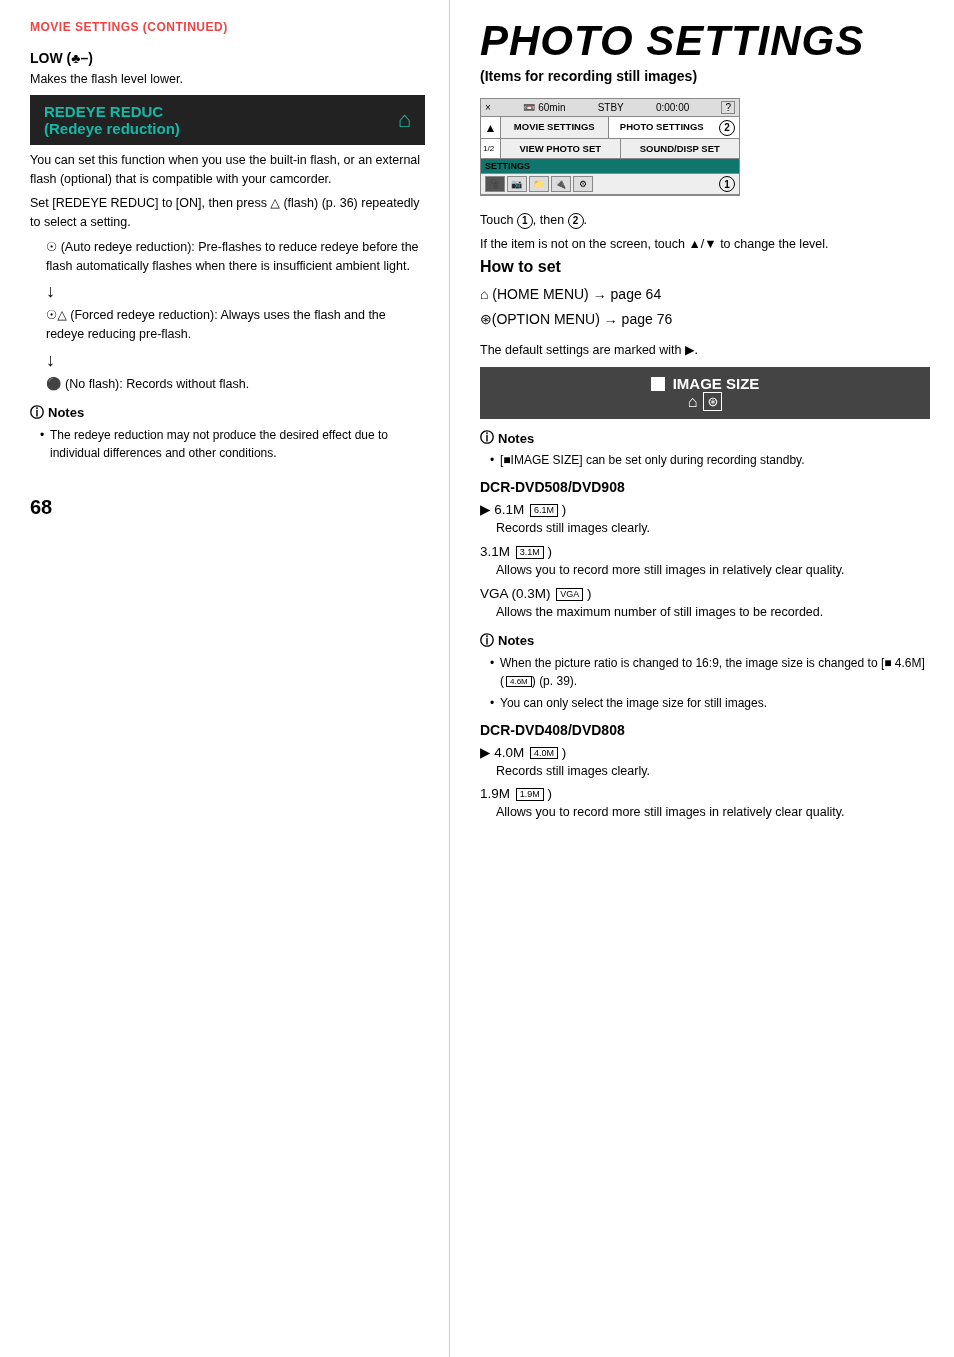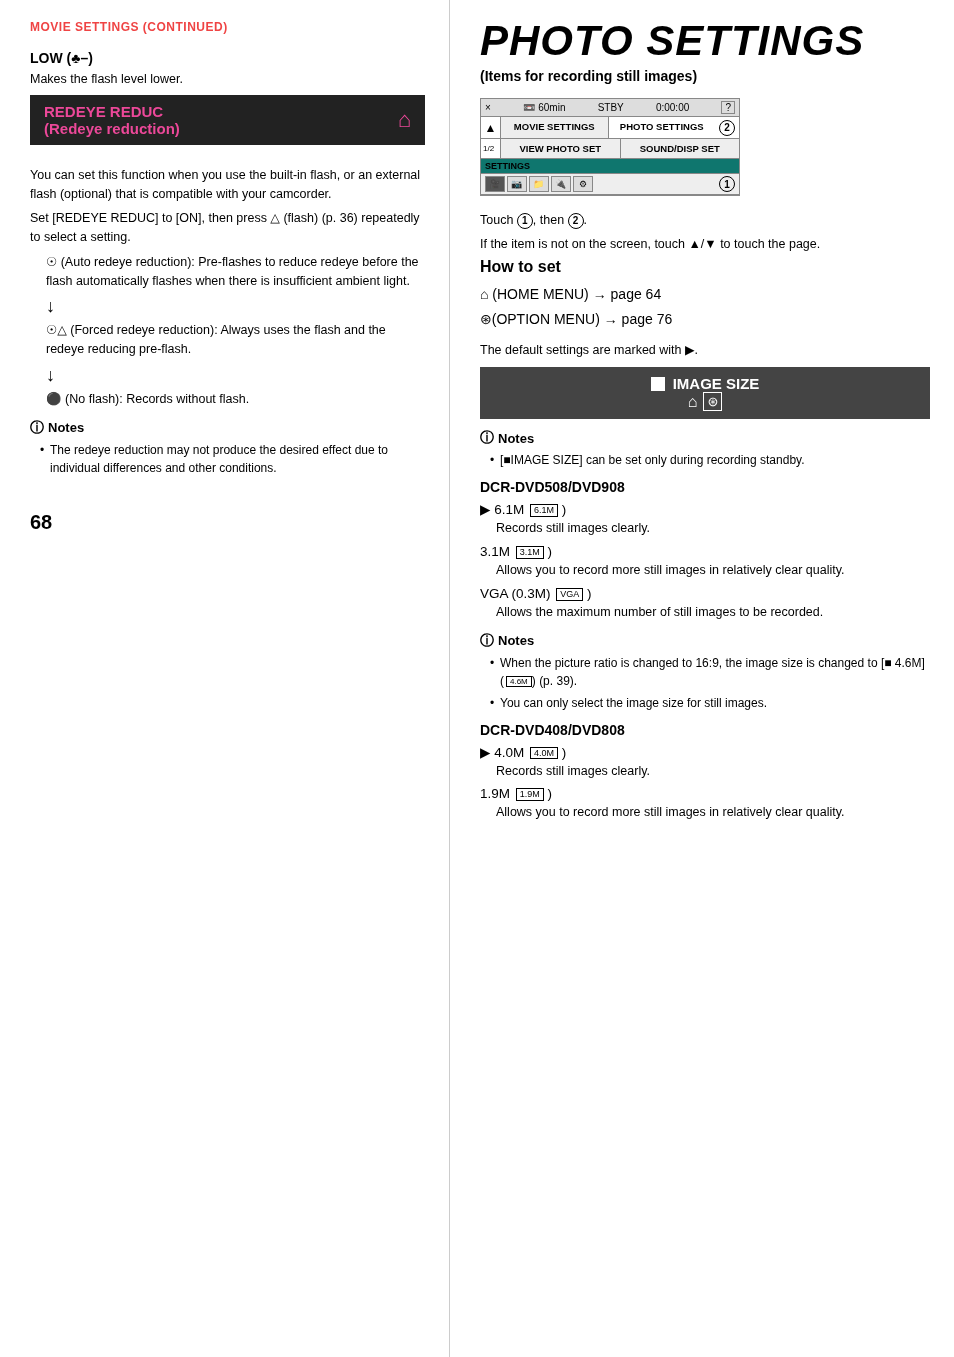--- a/index.html
+++ b/index.html
@@ -58,28 +58,28 @@
     }
 
     .body-text {
       font-size: 12.5px;
       line-height: 1.5;
       margin-bottom: 6px;
     }
 
     .highlighted-box {
       background: #222;
-      color: #ec4899;
+      color: #14b8a6;
       padding: 8px 14px;
       font-size: 15px;
       font-weight: bold;
       display: flex;
       align-items: center;
       justify-content: space-between;
-      margin-bottom: 21px;
+      margin-bottom: 6px;
     }
 
     .indent {
       margin-left: 16px;
     }
 
     .arrow-down {
       font-size: 18px;
       display: block;
       margin: 4px 0 4px 16px;
@@ -423,21 +423,21 @@
       <span style="margin-left:auto;">
         <span class="circle-number">1</span>
       </span>
     </div>
   </div>
 
   <div class="touch-instruction">
     Touch <span class="circle-number">1</span>, then <span class="circle-number">2</span>.
   </div>
   <div class="touch-instruction">
-    If the item is not on the screen, touch ▲/▼ to touch the page.
+    If the item is not on the screen, touch ▲/▼ to change the level.
   </div>
 
   <div class="how-to-set-section">
     <div class="how-to-heading">How to set</div>
     <div class="menu-ref">⌂ (HOME MENU) → page 64</div>
     <div class="menu-ref">⊛(OPTION MENU) → page 76</div>
   </div>
 
   <div class="default-note" style="margin-top:6px;">The default settings are marked with ▶.</div>
 

